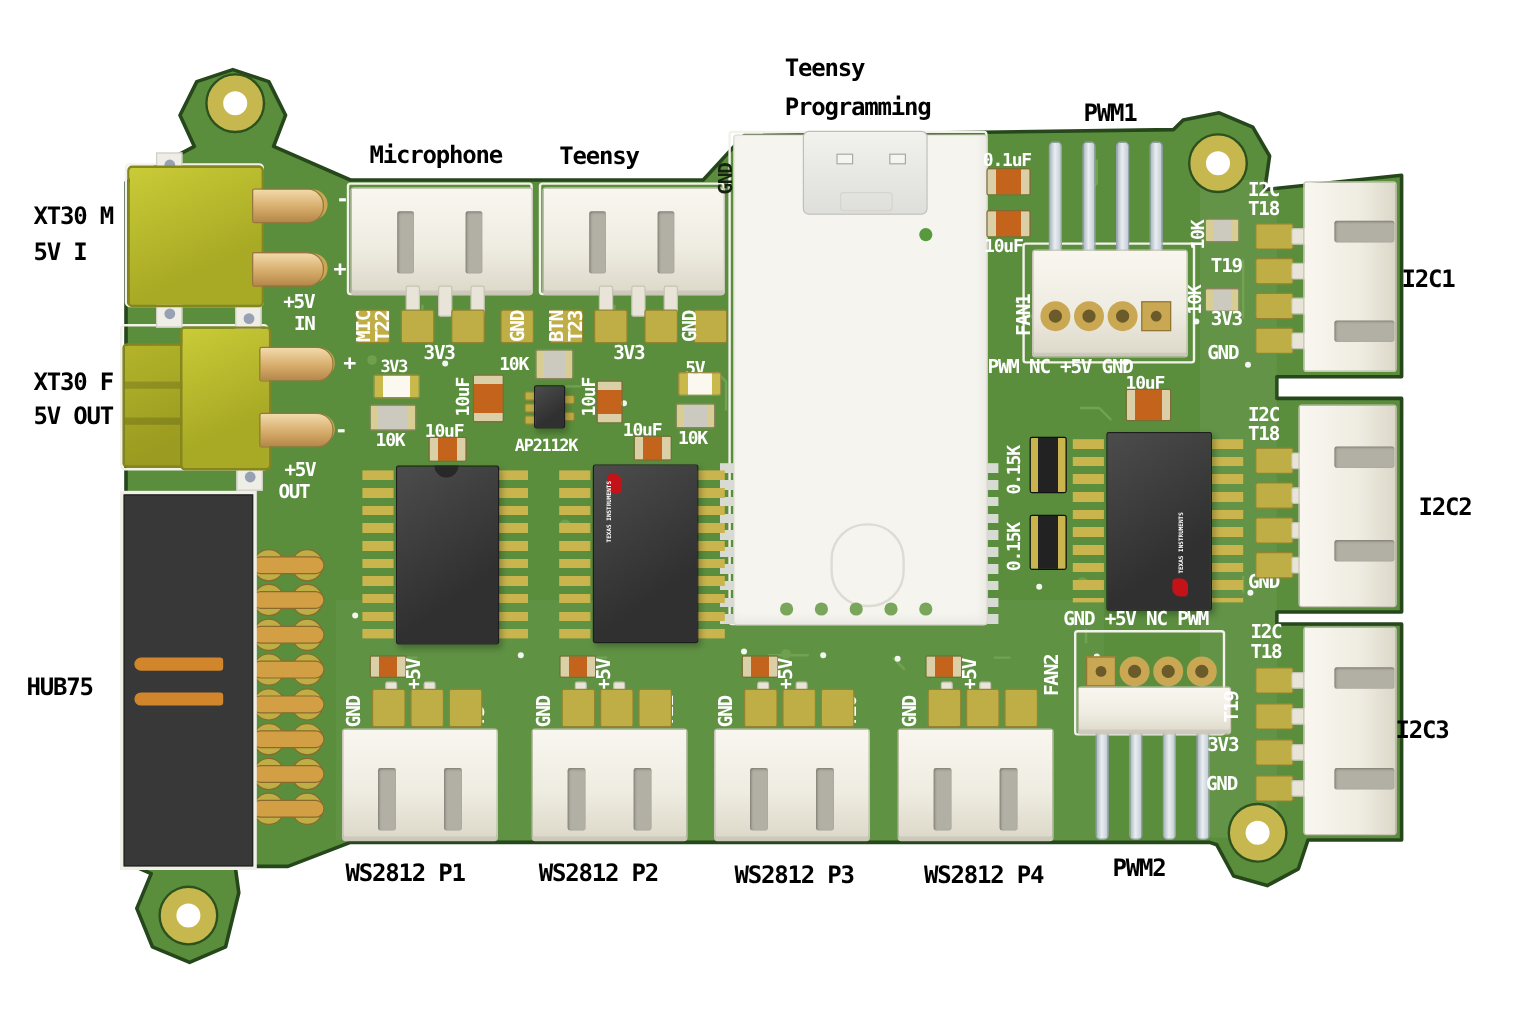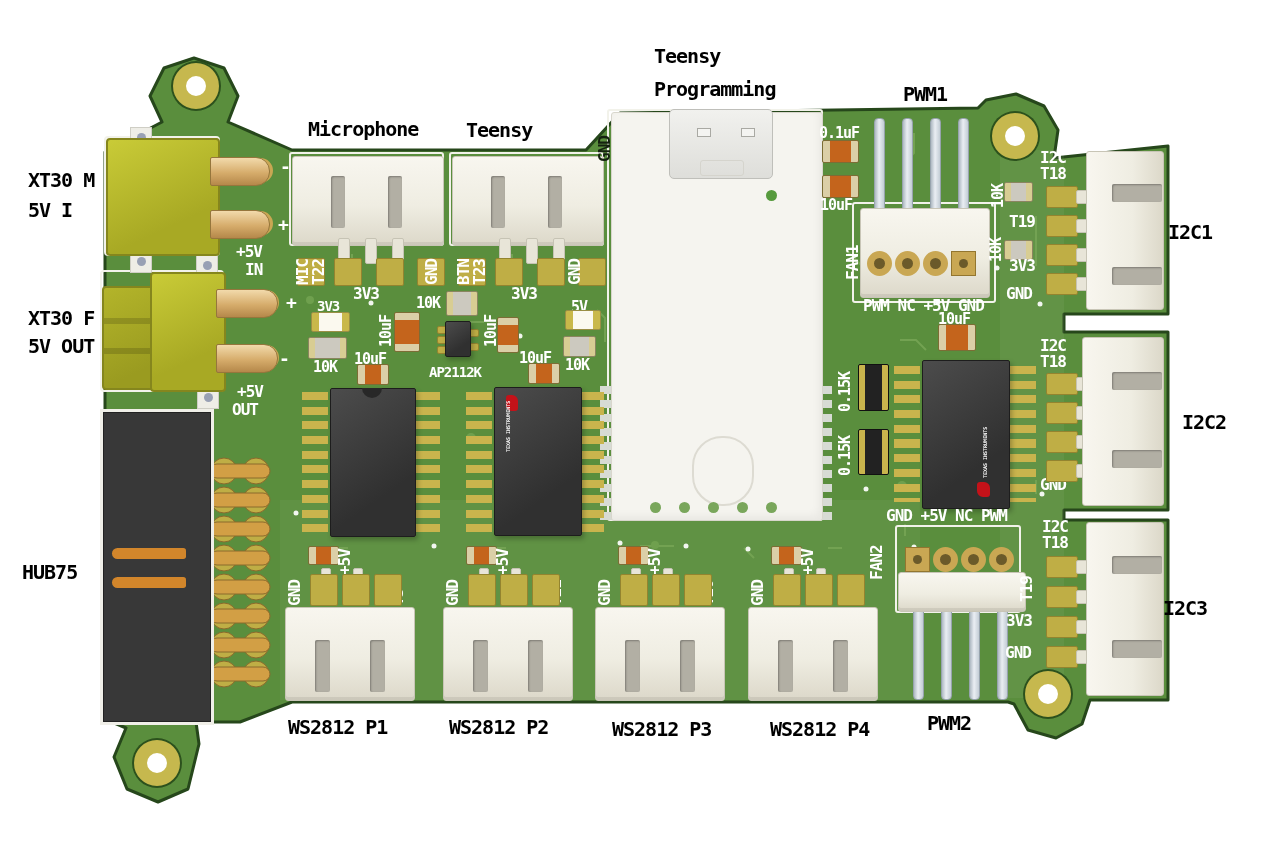--- a/index.html
+++ b/index.html
@@ -272,21 +272,21 @@
   <div class="hpin" style="left:930px;top:118px;height:140px"></div>
   <div class="hpin" style="left:958px;top:118px;height:140px"></div>
   <div class="conn" style="left:860px;top:208px;width:128px;height:88px"></div>
   <div class="ring" style="left:867px;top:251px"></div>
   <div class="ring" style="left:895px;top:251px"></div>
   <div class="ring" style="left:923px;top:251px"></div>
   <div class="sqpad" style="left:951px;top:251px">
       <div></div>
     </div>
   <div class="silk vt" style="left:845px;top:280px">FAN1</div>
-  <div class="silk" style="left:863px;top:298px">PWM NC +5V GND</div>
+  <div class="silk" style="left:823px;top:298px">PWM NC +5V GND</div>
   <div class="silk s15" style="left:819px;top:126px">0.1uF</div>
   <div class="capo" style="left:822px;top:140px;width:35px;height:21px"></div>
   <div class="capo" style="left:822px;top:175px;width:35px;height:21px"></div>
   <div class="silk s15" style="left:820px;top:198px">10uF</div>
   <div class="res" style="left:1004px;top:182px;width:27px;height:18px"></div>
   <div class="silk s15 vt" style="left:991px;top:208px">10K</div>
   <div class="res" style="left:1004px;top:240px;width:27px;height:18px"></div>
   <div class="silk s15 vt" style="left:989px;top:262px">10K</div>
   <div class="silk s15" style="left:938px;top:312px">10uF</div>
   <div class="capo" style="left:938px;top:324px;width:36px;height:25px"></div>

